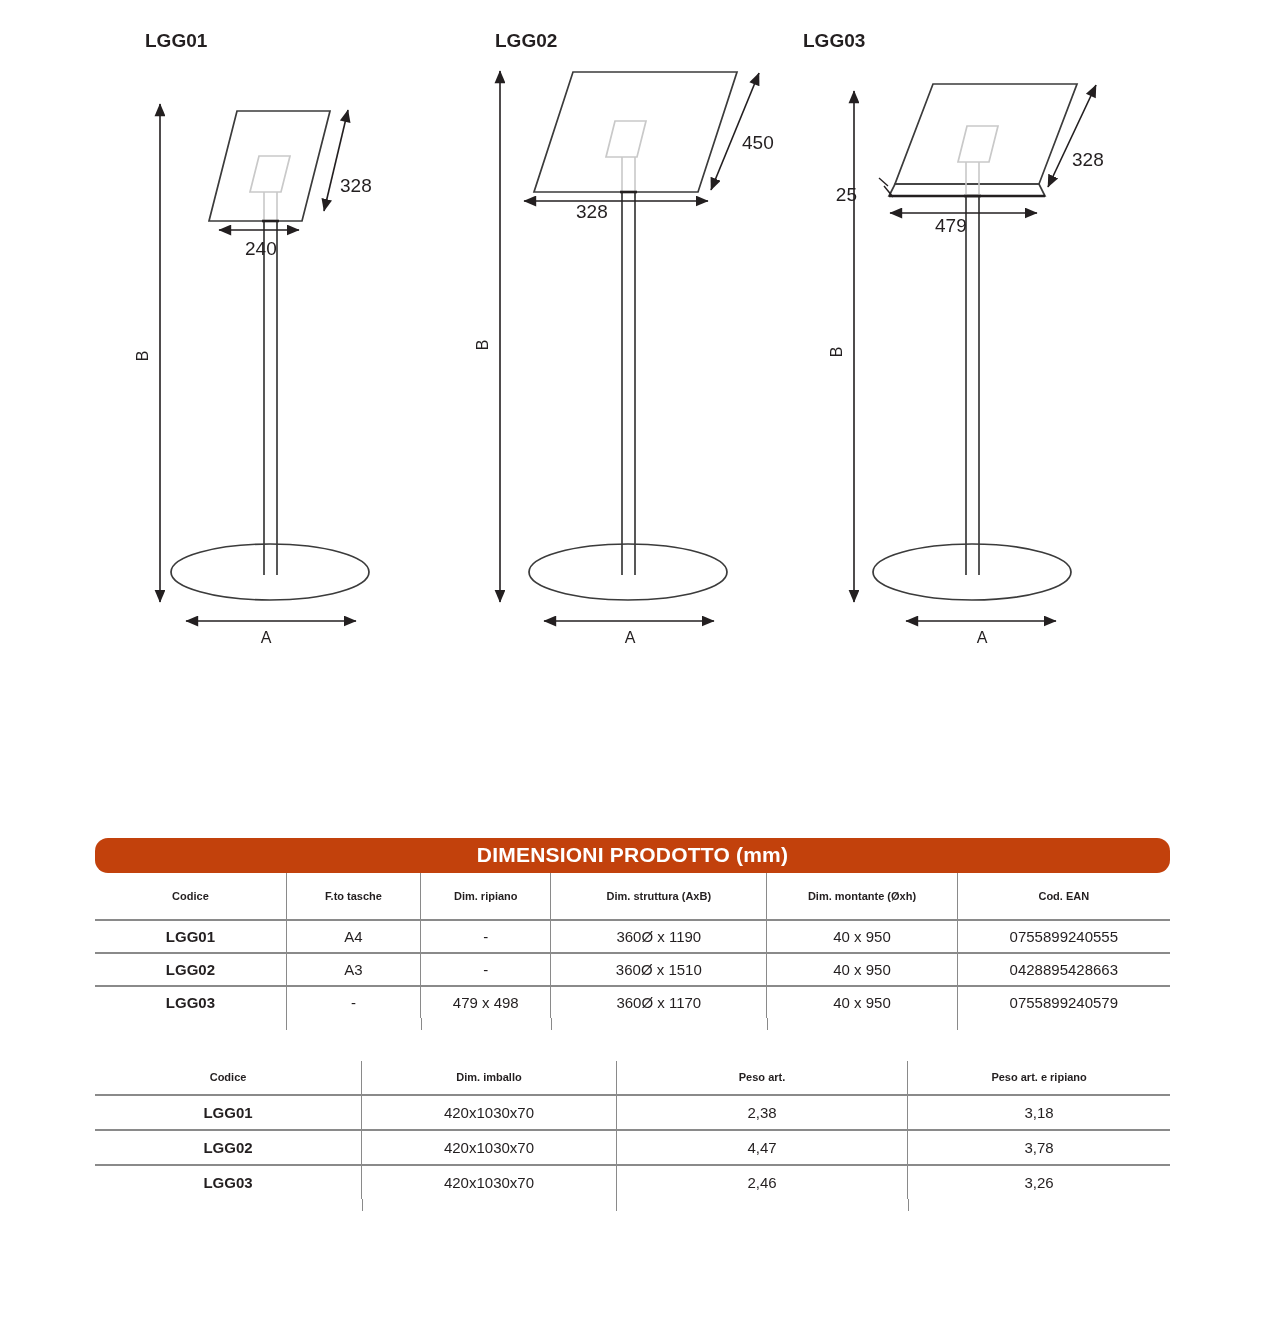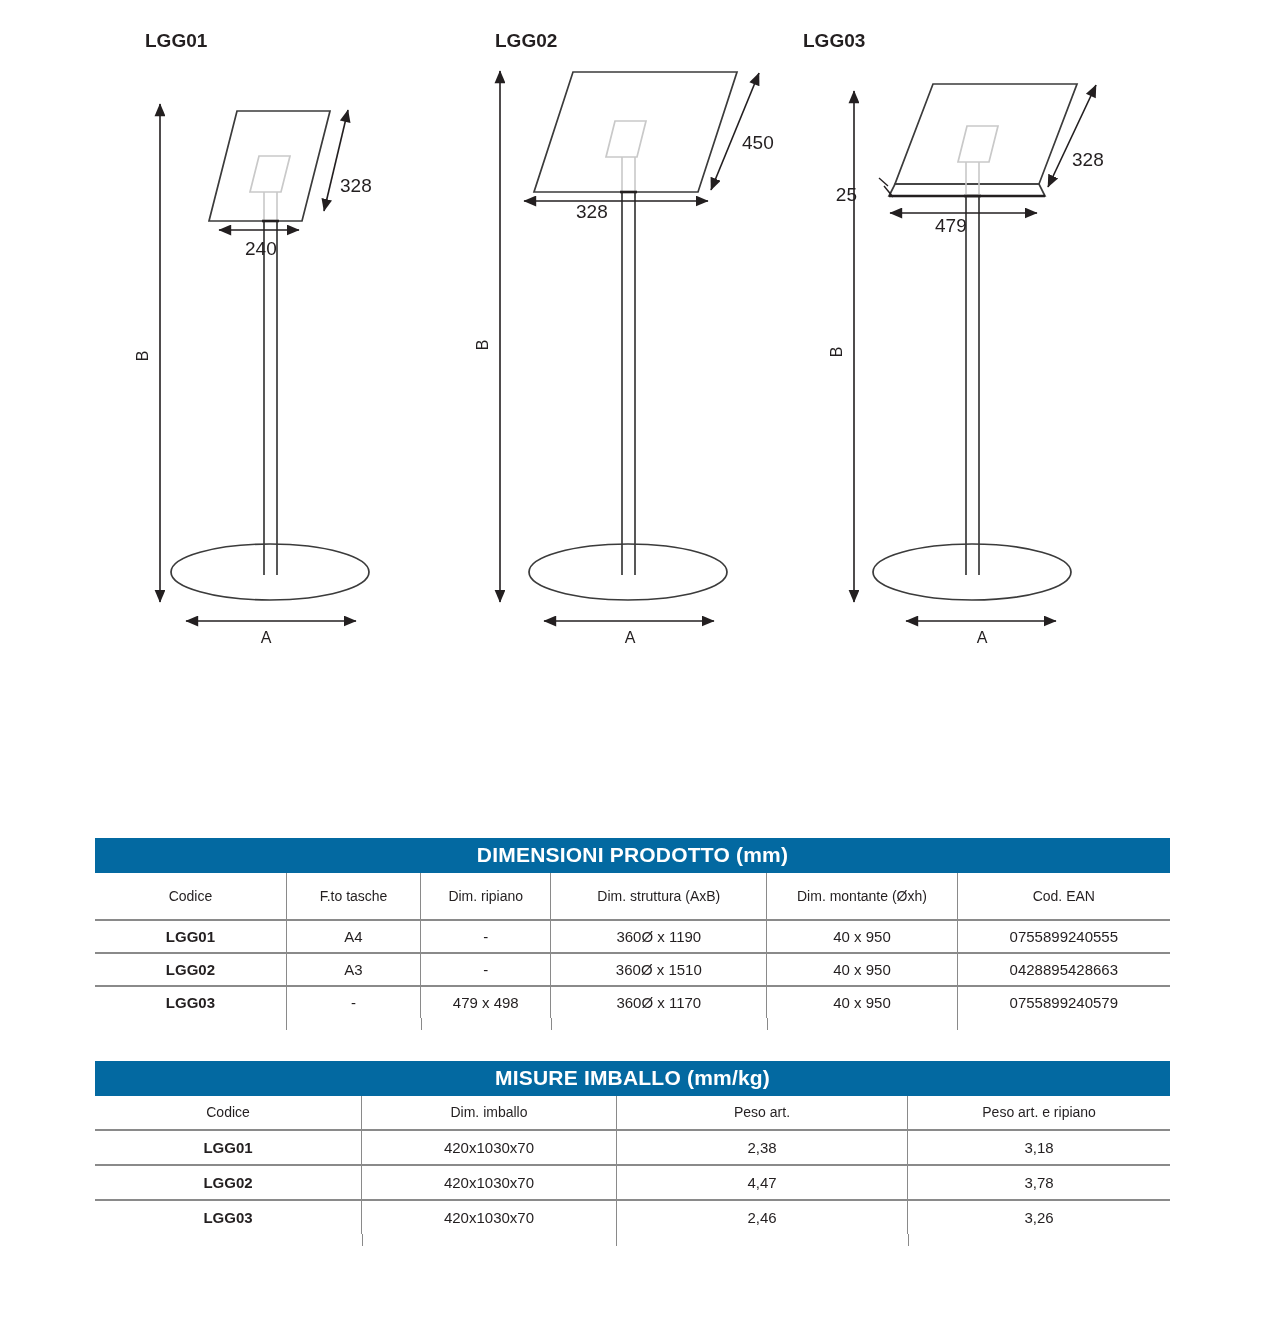--- a/index.html
+++ b/index.html
@@ -75,43 +75,44 @@
   
   .table-block {
     position: absolute;
     left: 95px;
     width: 1075px;
   }
   #table-product { top: 838px; }
   #table-packaging { top: 1061px; }
 
   .tbl-banner {
-    background: #0369a1;
+    background: #c2410c;
     color: #ffffff;
     font-size: 21px;
     font-weight: bold;
     text-align: center;
     letter-spacing: 0.2px;
     padding: 5px 0 6px 0;
     line-height: 1.15;
+    border-radius: 13px;
   }
 
   table.spec {
     width: 100%;
     border-collapse: collapse;
     table-layout: fixed;
   }
   table.spec td, table.spec th {
     padding: 0;
     vertical-align: middle;
     text-align: center;
   }
   .hdr-row th {
-    font-size: 14px;
-    font-weight: normal;
+    font-size: 11px;
+    font-weight: bold;
     color: #231f20;
     height: 46px;
     line-height: 1.2;
     border-right: 1.6px solid #8a8a8a;
     border-bottom: 2px solid #8a8a8a;
   }
   .hdr-row th:last-child { border-right: none; }
 
   .body-row td {
     font-size: 15px;
@@ -286,21 +287,20 @@
   <div class="tail-rules">
     <span style="left:17.8%"></span>
     <span style="left:30.3%"></span>
     <span style="left:42.4%"></span>
     <span style="left:62.5%"></span>
     <span style="left:80.2%"></span>
   </div>
 </div>
 
 <div class="table-block" id="table-packaging">
-  <div class="tbl-banner">MISURE IMBALLO (mm/kg)</div>
   <table class="spec">
     <colgroup>
       <col style="width:24.8%">
         <col style="width:23.7%">
       <col style="width:27.1%">
         <col style="width:24.4%">
     </colgroup>
     <thead>
       <tr class="hdr-row">
         <th>Codice</th>

